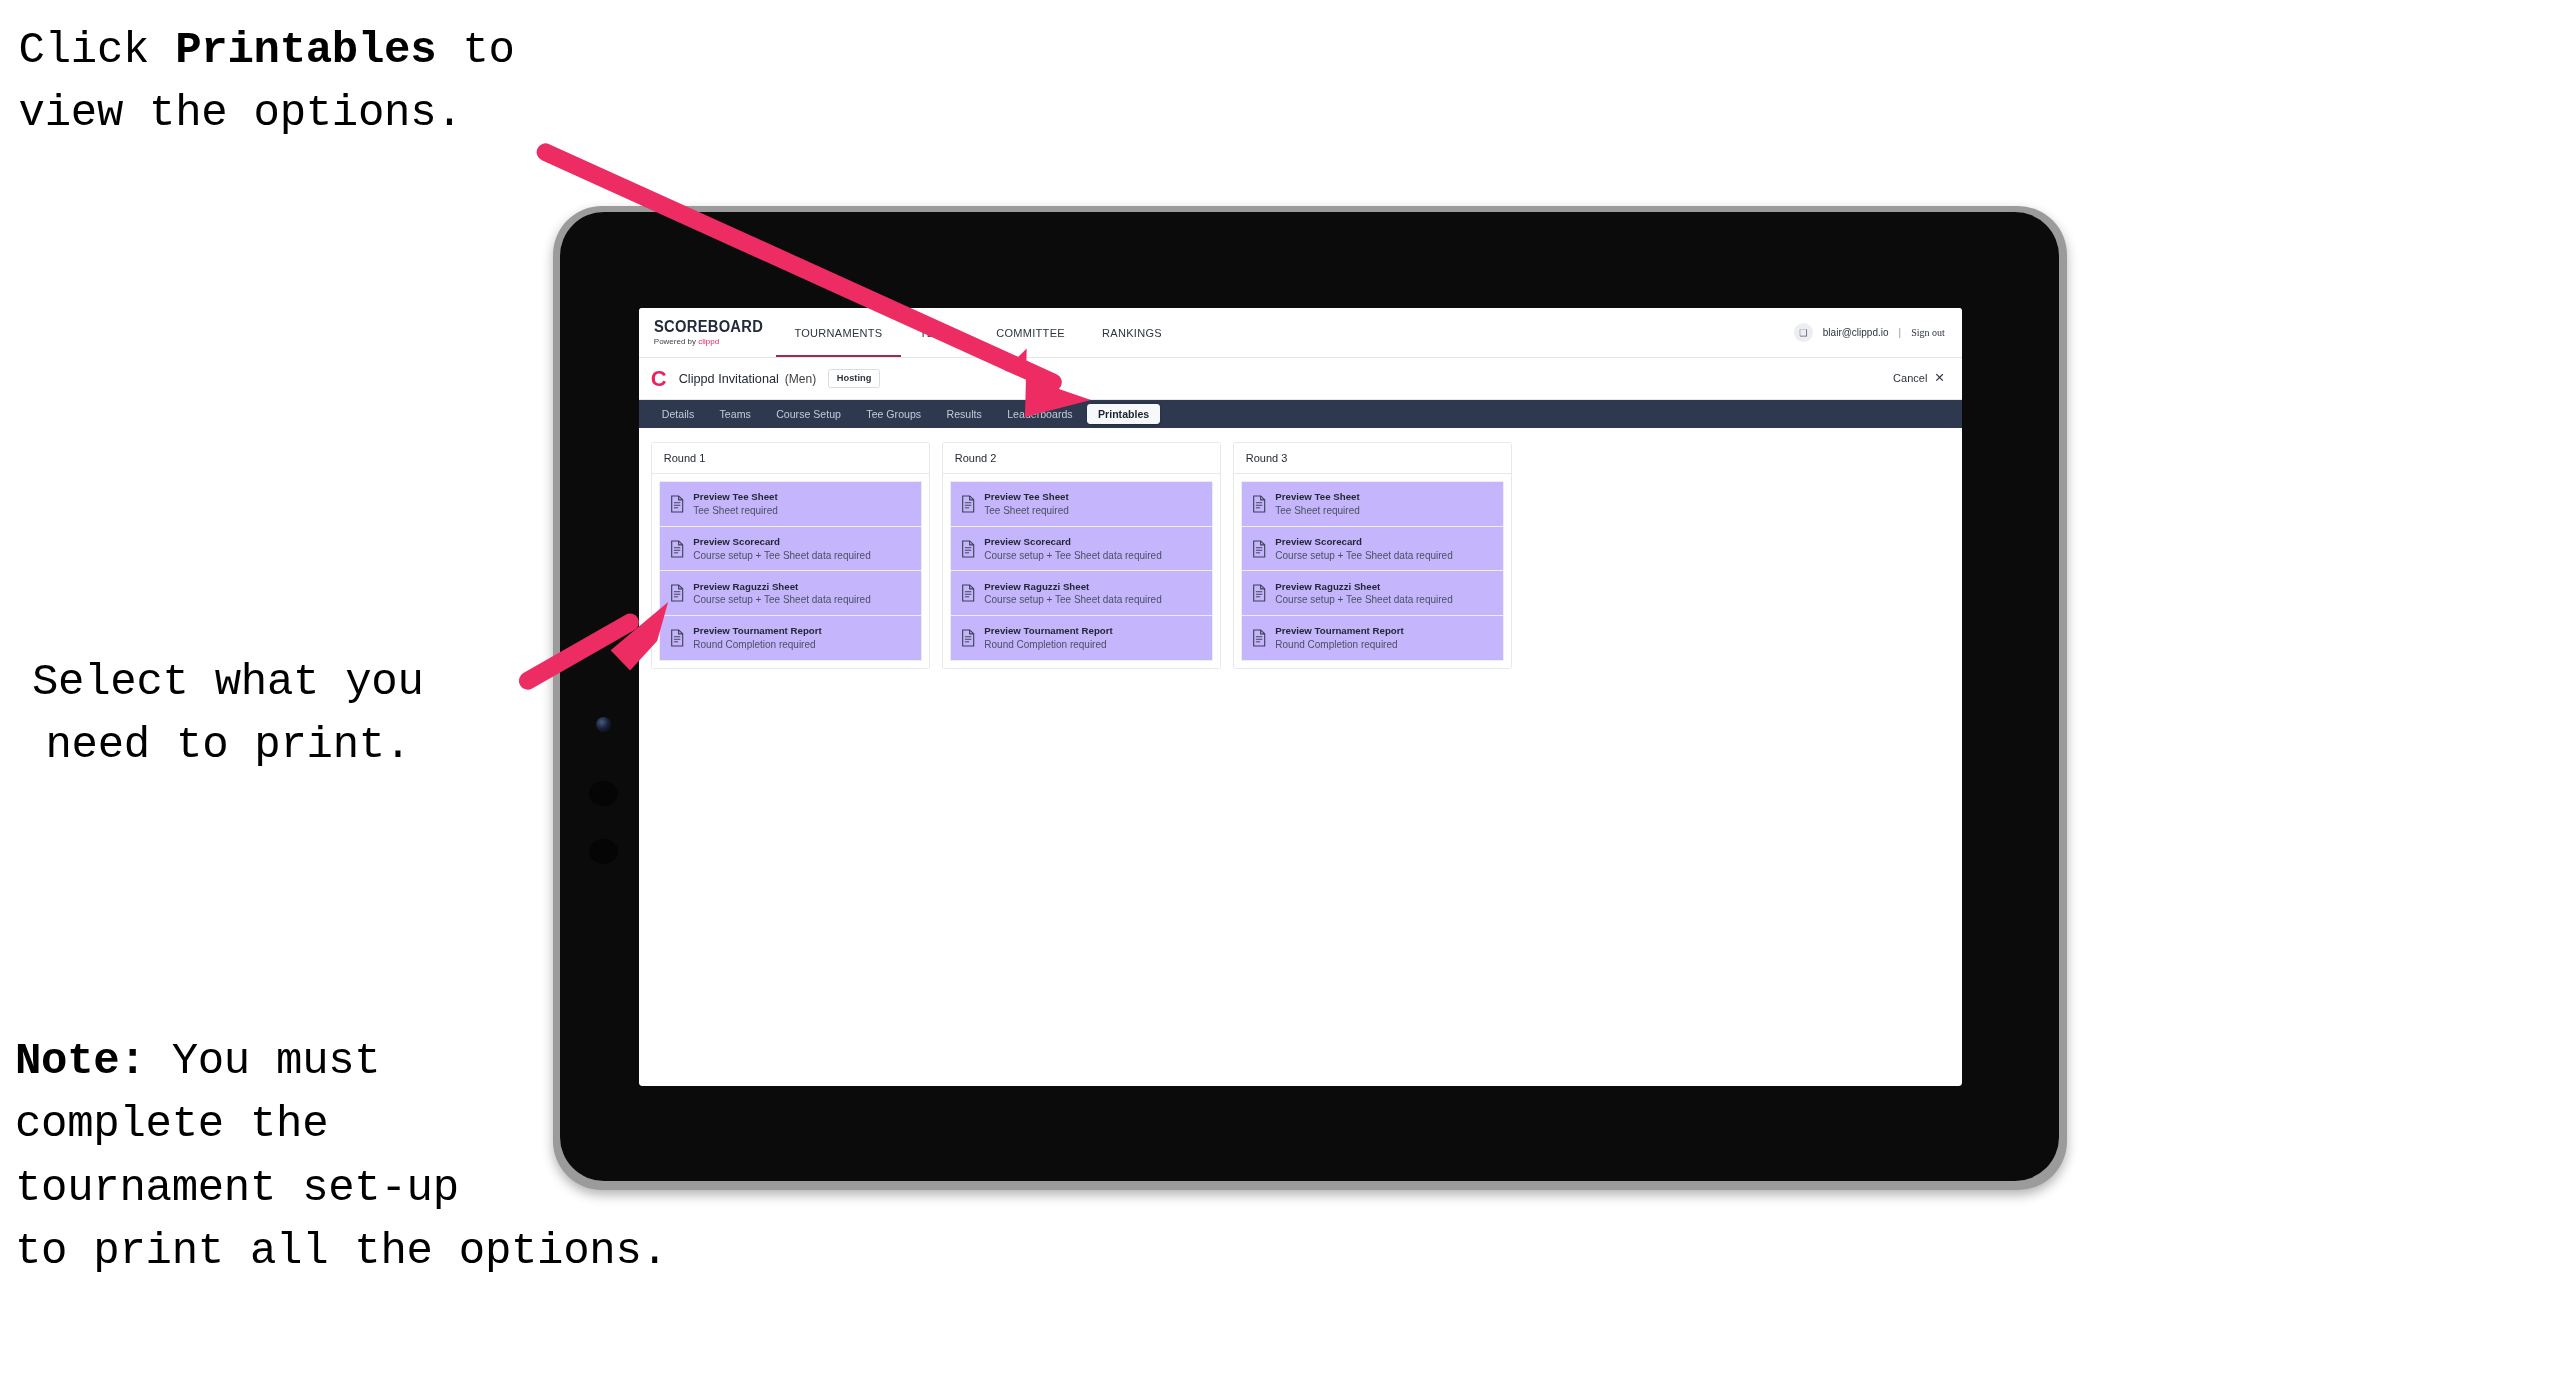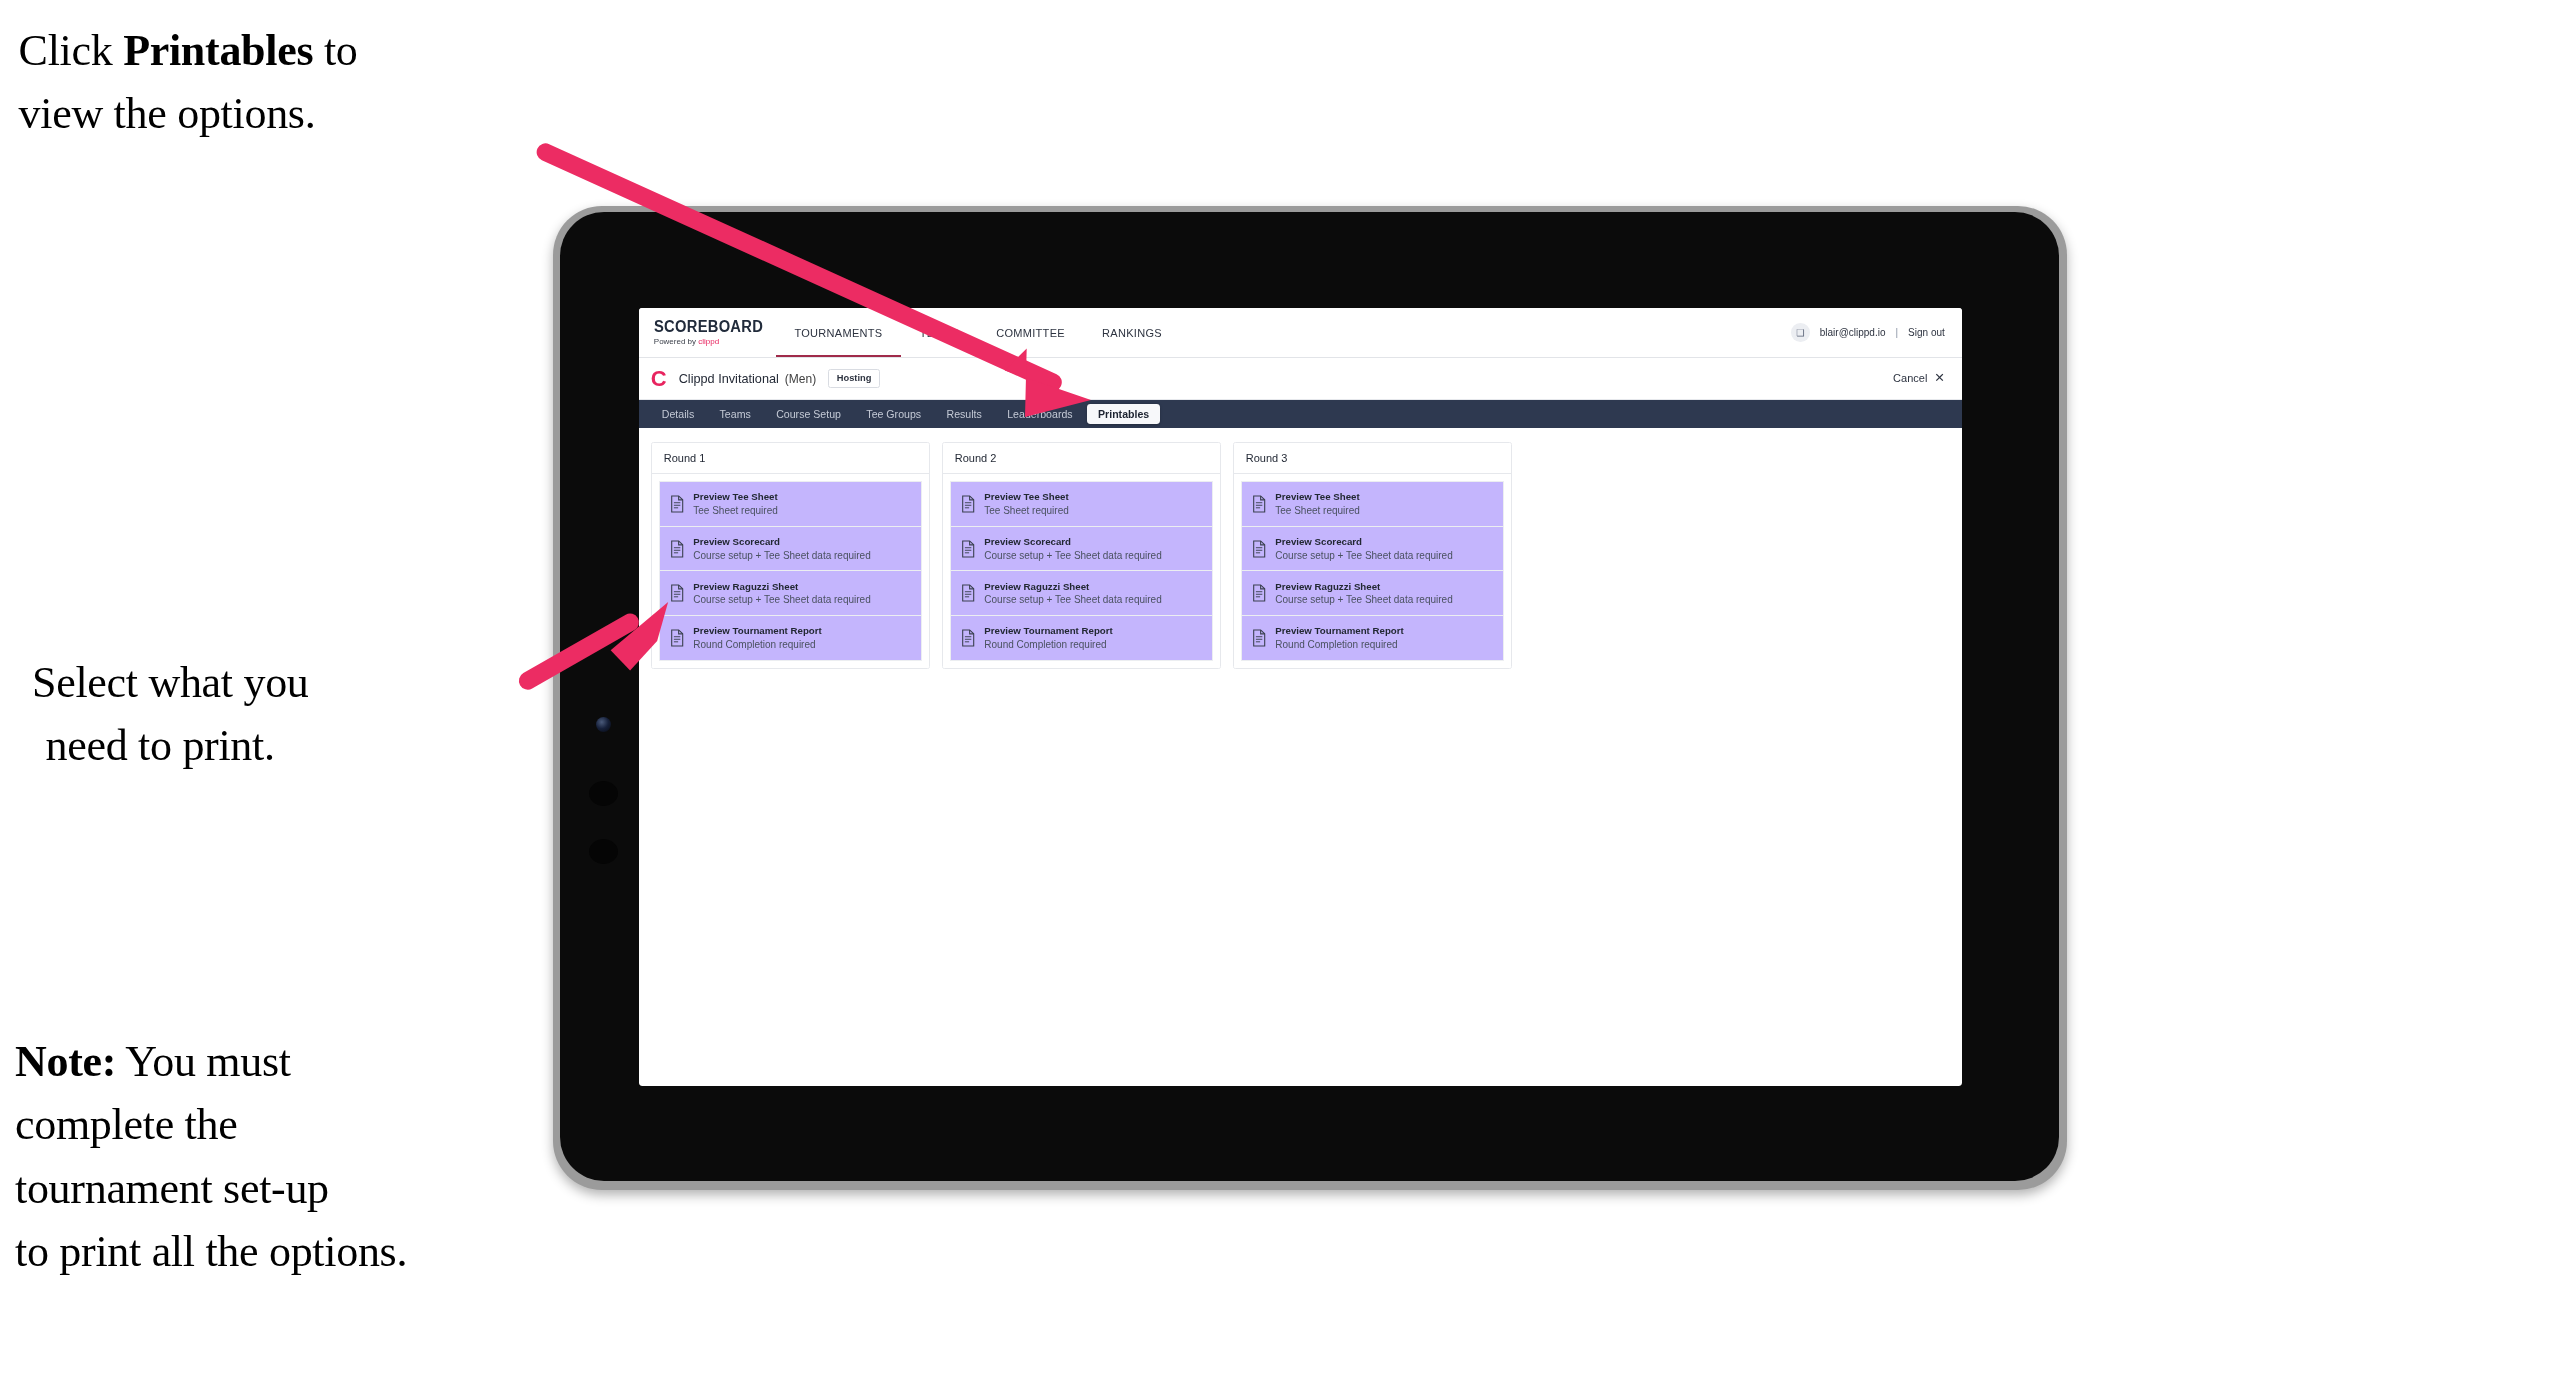--- a/index.html
+++ b/index.html
@@ -10,21 +10,21 @@
     width: 2576px; height: 1386px;
     position: relative; overflow: hidden;
     font-family: "Liberation Sans", sans-serif;
     -webkit-font-smoothing: antialiased;
   }
 
   
   .annot {
     position: absolute;
     color: #000;
-    font-family: Liberation Serif, serif;
+    font-family: Liberation Mono, monospace;
     font-weight: 400;
     letter-spacing: -0.3px;
   }
   #annot-1 { left: 18.6px; top: 18.6px;  font-size: 44px; line-height: 1.44; width: 575px; }
   #annot-2 { left: 32px; top: 651px; font-size: 44px; line-height: 1.44; width: 541px; }
   #annot-3 { left: 15px; top: 1030px;font-size: 44px; line-height: 1.44; width: 668px; }
   .annot b { font-weight: 700; }
   #annot-2 .ln2 { padding-left: 13.5px; display: block; }
   .ln { display: block; }
 
@@ -107,21 +107,21 @@
     margin-left:auto; display:flex; align-items:center;
     padding-right: 17px; gap: 10px;
   }
   #avatar {
     width:18.6px; height:18.6px; border-radius:50%;
     background:#eceef2; display:flex; align-items:center; justify-content:center;
     color:#5b6478; font-size:9.3px;
   }
   #user-email { font-size: 10px; color:#2d3340; }
   .sep { font-size:10px; color:#8a93a3; }
-  #signout { font-size:10px; color:#2d3340; cursor:pointer; }
+  #signout { font-size:10px; color:#2d3340; cursor:pointer;font-family:Liberation Serif, serif; }
 
   
   #trow {
     height: 41px; display:flex; align-items:center;
     padding: 0 17px 0 12px; background:#fff;
     border-bottom: 0.8px solid #e6e8ec;
   }
   #clippd-c {
     font-family: "Liberation Sans", sans-serif;
     font-weight: 800; font-size: 22px; color:#e8245f; line-height:1;

